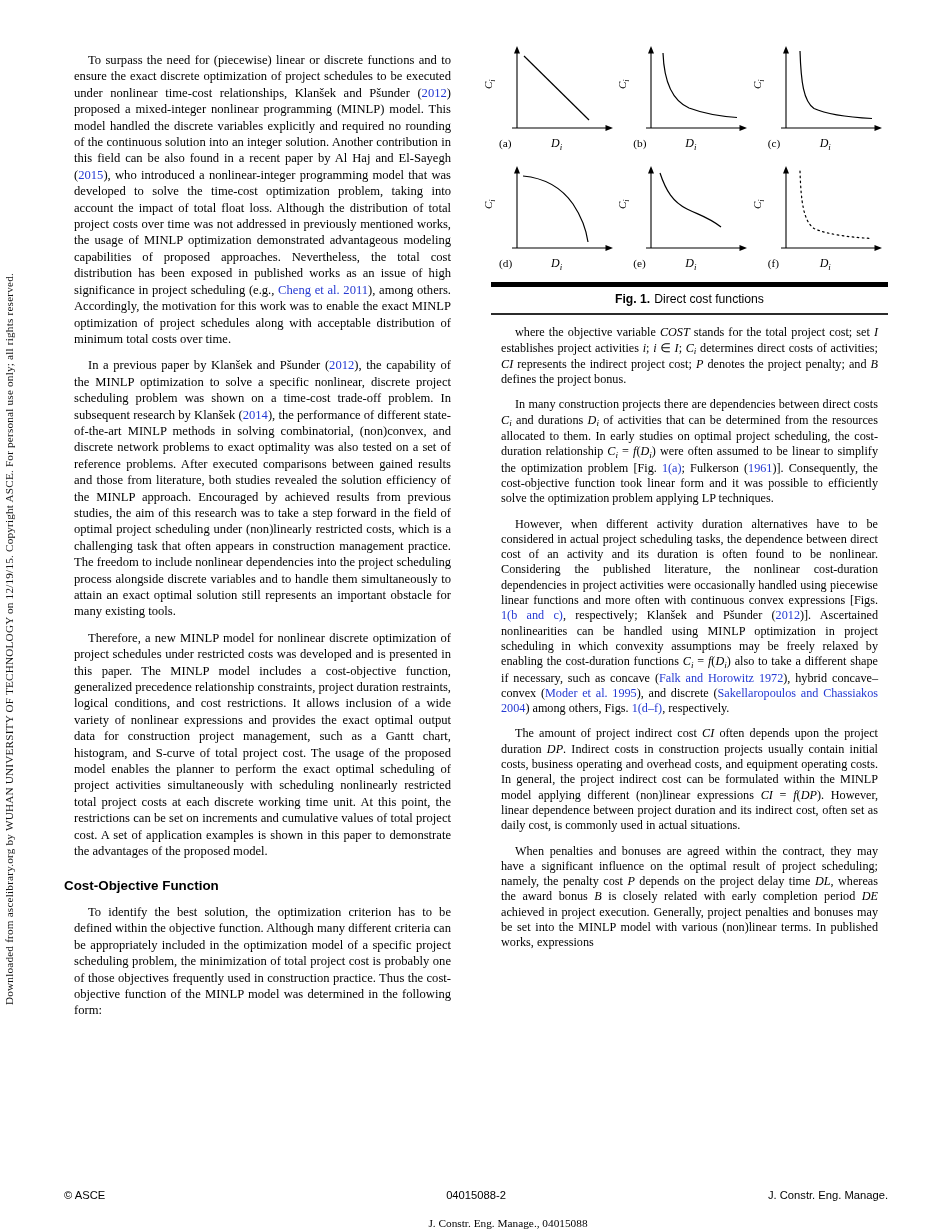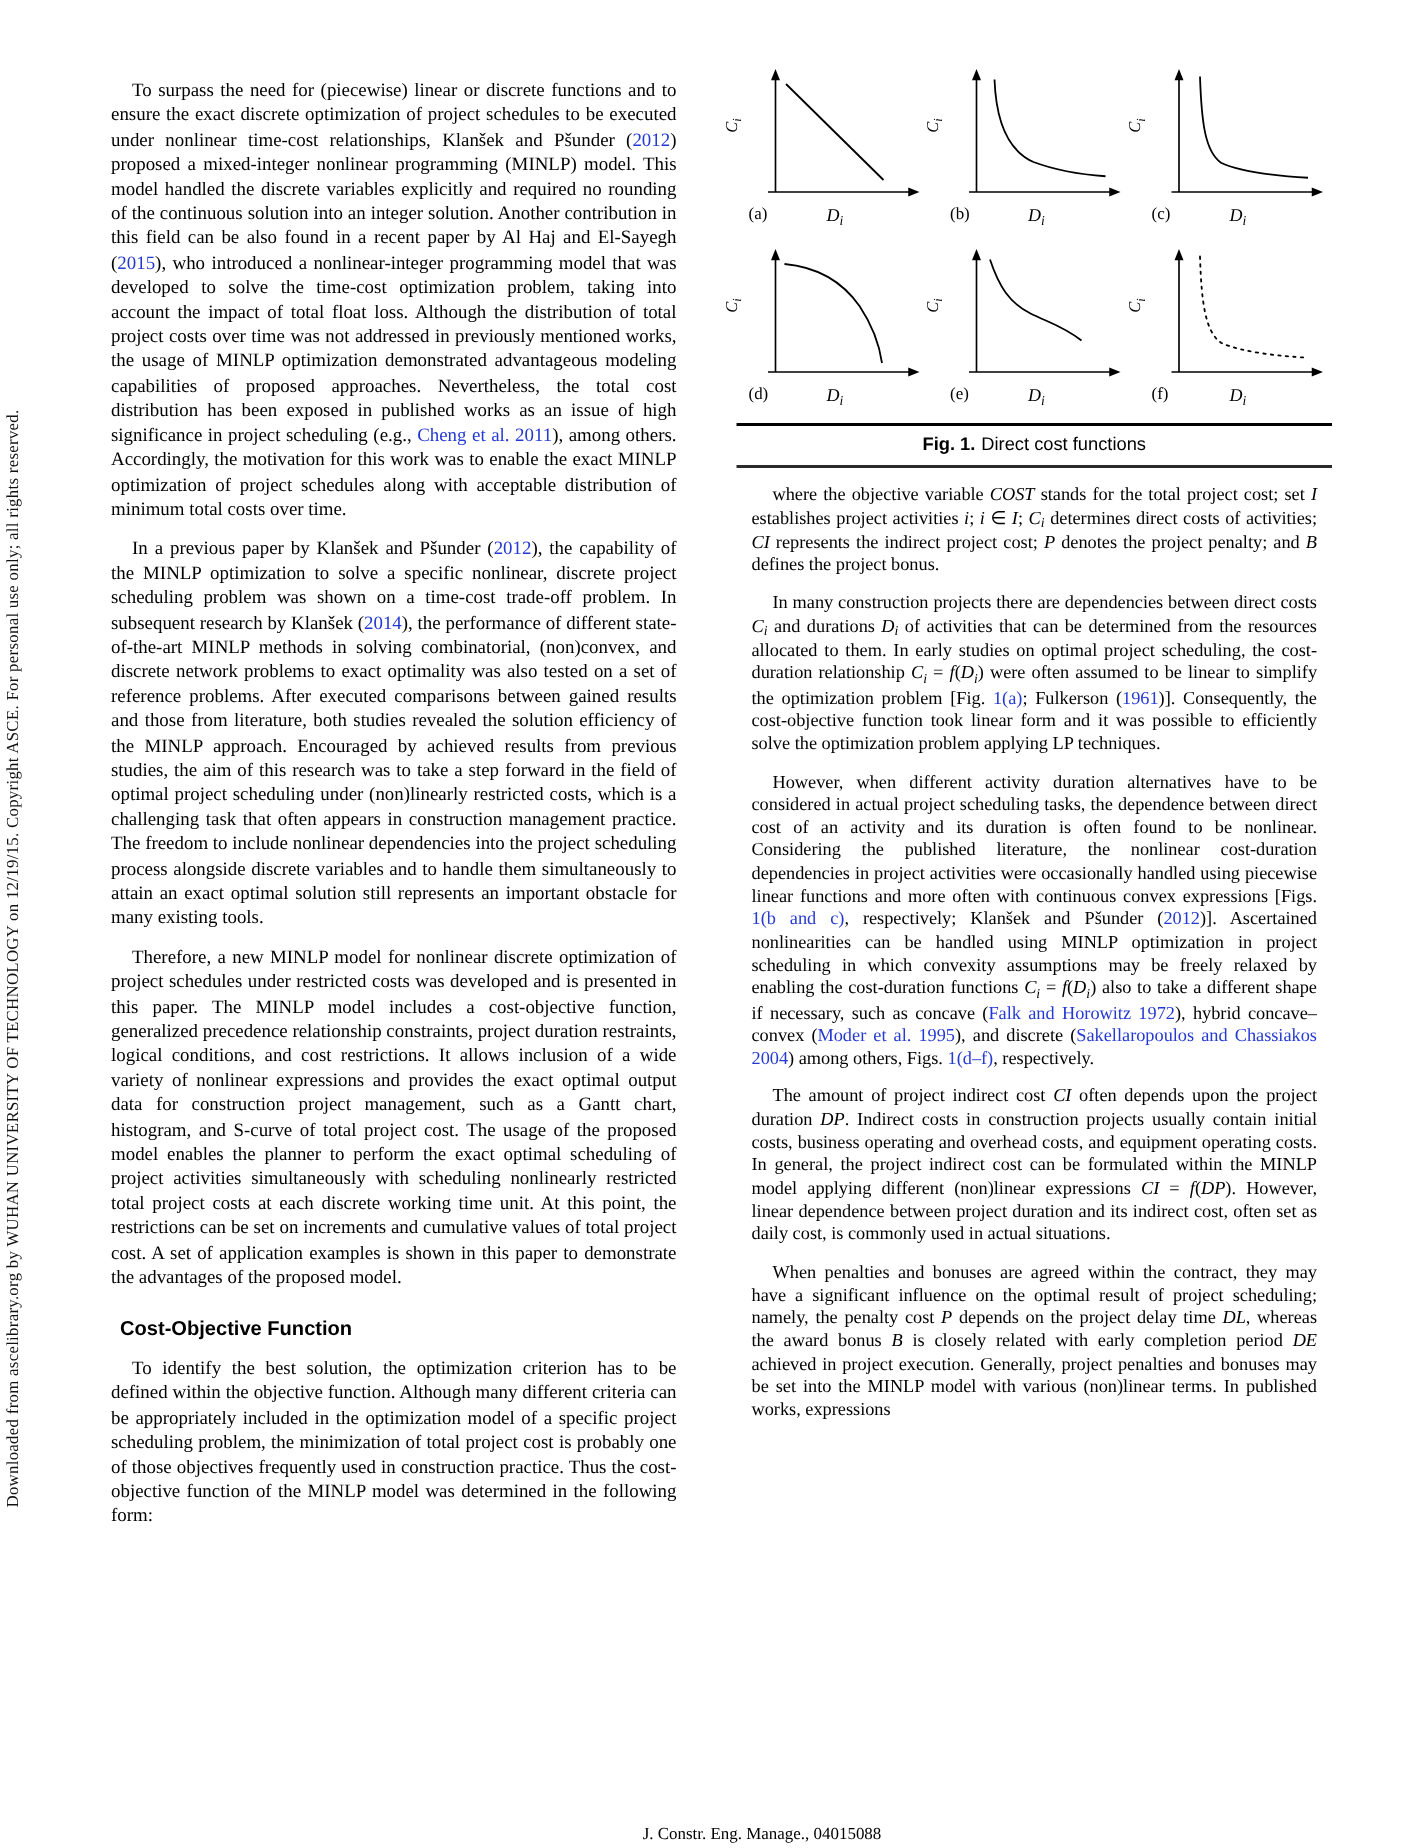--- a/index.html
+++ b/index.html
@@ -10,34 +10,34 @@
         transform:rotate(-90deg);transform-origin:0 0;
         font-size:11.2px;letter-spacing:.2px;color:#111;}
   
   .content{position:absolute;left:64px;top:44px;width:824px;display:flex;gap:30px;}
   .col{width:397px;}
   .col.left{font-size:12.6px;line-height:16.4px;text-align:justify;}
   .col.right{font-size:12.2px;line-height:15.3px;text-align:justify;}
   .para{margin:10px;text-indent:14px;}
   .col.left .paras-top .para:first-child{margin-top:8px;}
   .sec-head{font-family:"Liberation Sans",sans-serif;font-size:13.4px;font-weight:bold;
-        margin:18px 16px 9px;text-align:left;}
+        margin:18px 0 9px;text-align:left;}
   .lnk{color:var(--link-color,#2439D2);}
   .mi{font-style:italic;}
   .ssub{font-size:75%;position:relative;top:2.5px;}
   
   .fig{margin:0;}
   .fig-grid{display:grid;grid-template-columns:repeat(3,1fr);column-gap:6px;row-gap:8px;}
   .subplot{position:relative;height:112px;}
   .subplot svg{display:block;margin-left:10px;}
   .ylab{position:absolute;left:-7px;top:32px;transform:rotate(-90deg);font-size:11px;}
   .tag{position:absolute;left:8px;top:92px;font-size:11.3px;}
   .xlab{position:absolute;left:60px;top:92px;font-size:12px;}
   .fig-cap{margin-top:6px;padding:5px 0 6px;text-align:center;
-        border-top:2px solid #000000;border-bottom:2.5px solid #2b2b2b;
+        border-top:5px solid #000000;border-bottom:2.5px solid #2b2b2b;
         font-family:"Liberation Sans",sans-serif;font-size:12.2px;font-style:normal;}
   .fig-cap b{margin-right:4px;}
   
   .equation{position:relative;margin:34px 0 30px;text-align:center;font-size:13.2px;}
   .eq-row span{white-space:pre;}
   .sum{display:inline-flex;flex-direction:column;align-items:center;vertical-align:-10px;margin:0 3px;}
   .sigma{font-size:19px;line-height:17px;}
   .sum-sub{font-size:9.5px;line-height:9px;}
   sub.mi{font-size:9.5px;}
   .eq-num{position:absolute;right:0;top:5px;}
@@ -157,16 +157,21 @@
           <p class="para"><span>where the objective variable </span><span class="mi">COST</span><span> stands for the total project cost; set </span><span class="mi">I</span><span> establishes project activities </span><span class="mi">i</span><span>; </span><span class="mi">i</span><span> ∈ </span><span class="mi">I</span><span>; </span><span class="mi">C</span><span class="mi ssub">i</span><span> determines direct costs of activities; </span><span class="mi">CI</span><span> represents the indirect project cost; </span><span class="mi">P</span><span> denotes the project penalty; and </span><span class="mi">B</span><span> defines the project bonus.</span></p>
           <p class="para"><span>In many construction projects there are dependencies between direct costs </span><span class="mi">C</span><span class="mi ssub">i</span><span> and durations </span><span class="mi">D</span><span class="mi ssub">i</span><span> of activities that can be determined from the resources allocated to them. In early studies on optimal project scheduling, the cost-duration relationship </span><span class="mi">C</span><span class="mi ssub">i</span><span> = </span><span class="mi">f</span><span>(</span><span class="mi">D</span><span class="mi ssub">i</span><span>)</span><span> were often assumed to be linear to simplify the optimization problem [Fig. </span><span class="lnk">1(a)</span><span>; Fulkerson (</span><span class="lnk">1961</span><span>)]. Consequently, the cost-objective function took linear form and it was possible to efficiently solve the optimization problem applying LP techniques.</span></p>
           <p class="para"><span>However, when different activity duration alternatives have to be considered in actual project scheduling tasks, the dependence between direct cost of an activity and its duration is often found to be nonlinear. Considering the published literature, the nonlinear cost-duration dependencies in project activities were occasionally handled using piecewise linear functions and more often with continuous convex expressions [Figs. </span><span class="lnk">1(b and c)</span><span>, respectively; Klanšek and Pšunder (</span><span class="lnk">2012</span><span>)]. Ascertained nonlinearities can be handled using MINLP optimization in project scheduling in which convexity assumptions may be freely relaxed by enabling the cost-duration functions </span><span class="mi">C</span><span class="mi ssub">i</span><span> = </span><span class="mi">f</span><span>(</span><span class="mi">D</span><span class="mi ssub">i</span><span>)</span><span> also to take a different shape if necessary, such as concave (</span><span class="lnk">Falk and Horowitz 1972</span><span>), hybrid concave–convex (</span><span class="lnk">Moder et al. 1995</span><span>), and discrete (</span><span class="lnk">Sakellaropoulos and Chassiakos 2004</span><span>) among others, Figs. </span><span class="lnk">1(d–f)</span><span>, respectively.</span></p>
           <p class="para"><span>The amount of project indirect cost </span><span class="mi">CI</span><span> often depends upon the project duration </span><span class="mi">DP</span><span>. Indirect costs in construction projects usually contain initial costs, business operating and overhead costs, and equipment operating costs. In general, the project indirect cost can be formulated within the MINLP model applying different (non)linear expressions </span><span class="mi">CI</span><span> = </span><span class="mi">f</span><span>(</span><span class="mi">DP</span><span>)</span><span>. However, linear dependence between project duration and its indirect cost, often set as daily cost, is commonly used in actual situations.</span></p>
           <p class="para"><span>When penalties and bonuses are agreed within the contract, they may have a significant influence on the optimal result of project scheduling; namely, the penalty cost </span><span class="mi">P</span><span> depends on the project delay time </span><span class="mi">DL</span><span>, whereas the award bonus </span><span class="mi">B</span><span> is closely related with early completion period </span><span class="mi">DE</span><span> achieved in project execution. Generally, project penalties and bonuses may be set into the MINLP model with various (non)linear terms. In published works, expressions</span></p>
         </div>
 
     </div>
   </div>
 
+  <div class="footer">
+    <span class="f-left">© ASCE</span>
+    <span class="f-center">04015088-2</span>
+    <span class="f-right">J. Constr. Eng. Manage.</span>
+  </div>
 
   <div class="bottom-note">J. Constr. Eng. Manage., 04015088</div>
 
 </div>
 
 </body></html>

